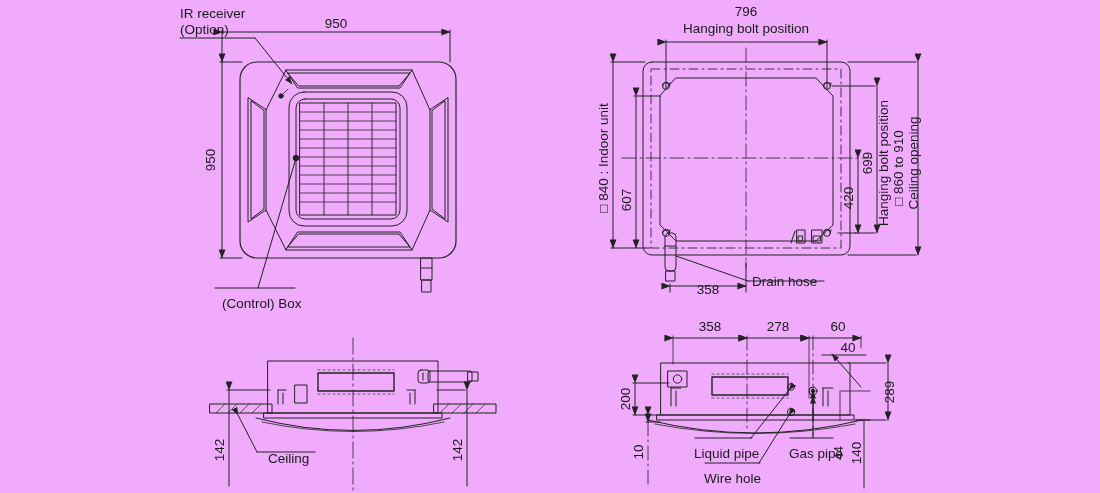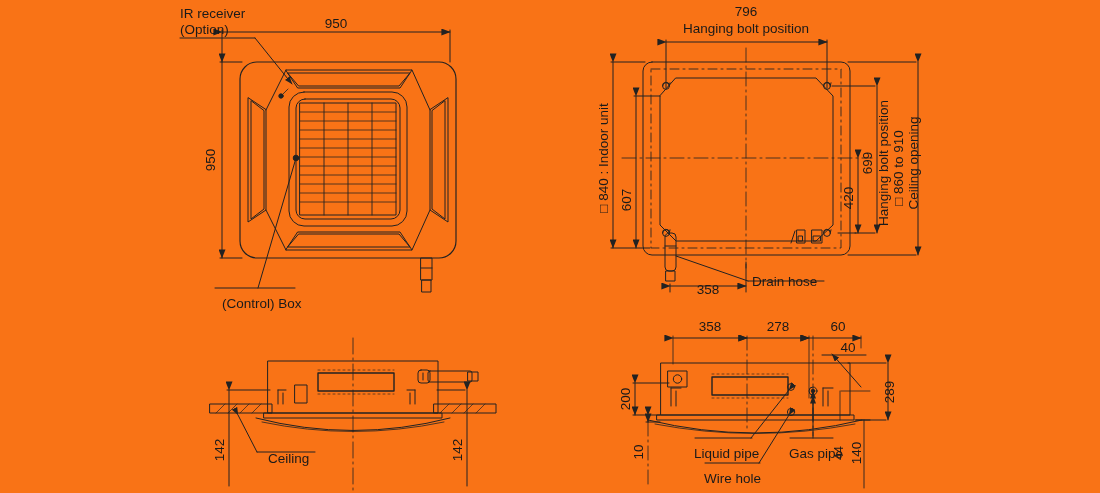--- a/index.html
+++ b/index.html
@@ -1,18 +1,18 @@
 <!DOCTYPE html>
 <html><head>
 <meta charset="utf-8">
 <style>
   html,body{margin:0;padding:0;background:#ffffff;}
   body{width:1100px;height:493px;overflow:hidden;
        font-family:"Liberation Sans","DejaVu Sans",sans-serif;color:#1a1a1a;}
-  #sheet{position:relative;width:1100px;height:493px;background:#f97316;}
+  #sheet{position:relative;width:1100px;height:493px;background:#f0abfc;}
   svg{display:block;}
   .lbl{font-size:13.5px;fill:#1a1a1a;font-family:"Liberation Sans",sans-serif;}
   .dim{font-size:13.5px;fill:#1a1a1a;font-family:"Liberation Sans",sans-serif;}
   .sm{font-size:12.5px;}
 </style>
 </head>
 <body>
 
 <div id="sheet">
 

